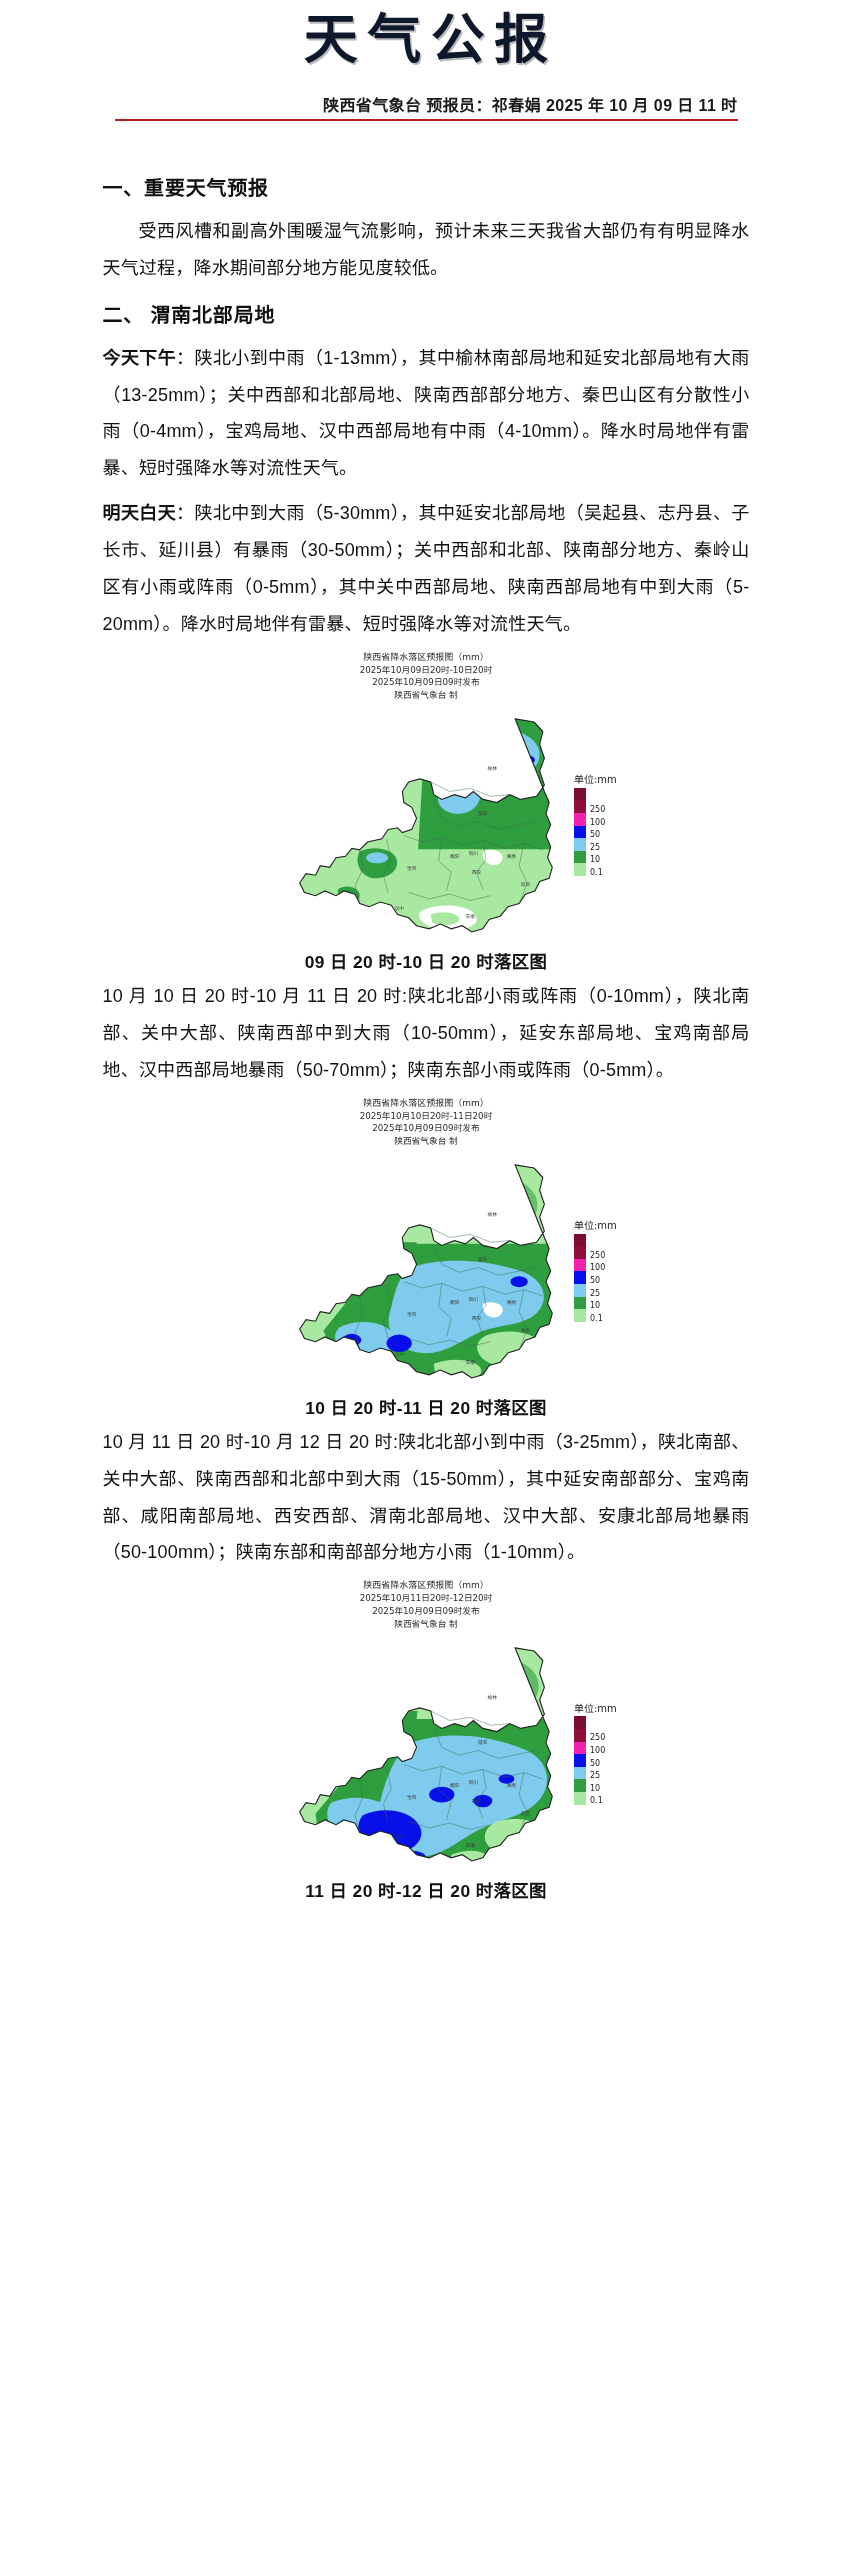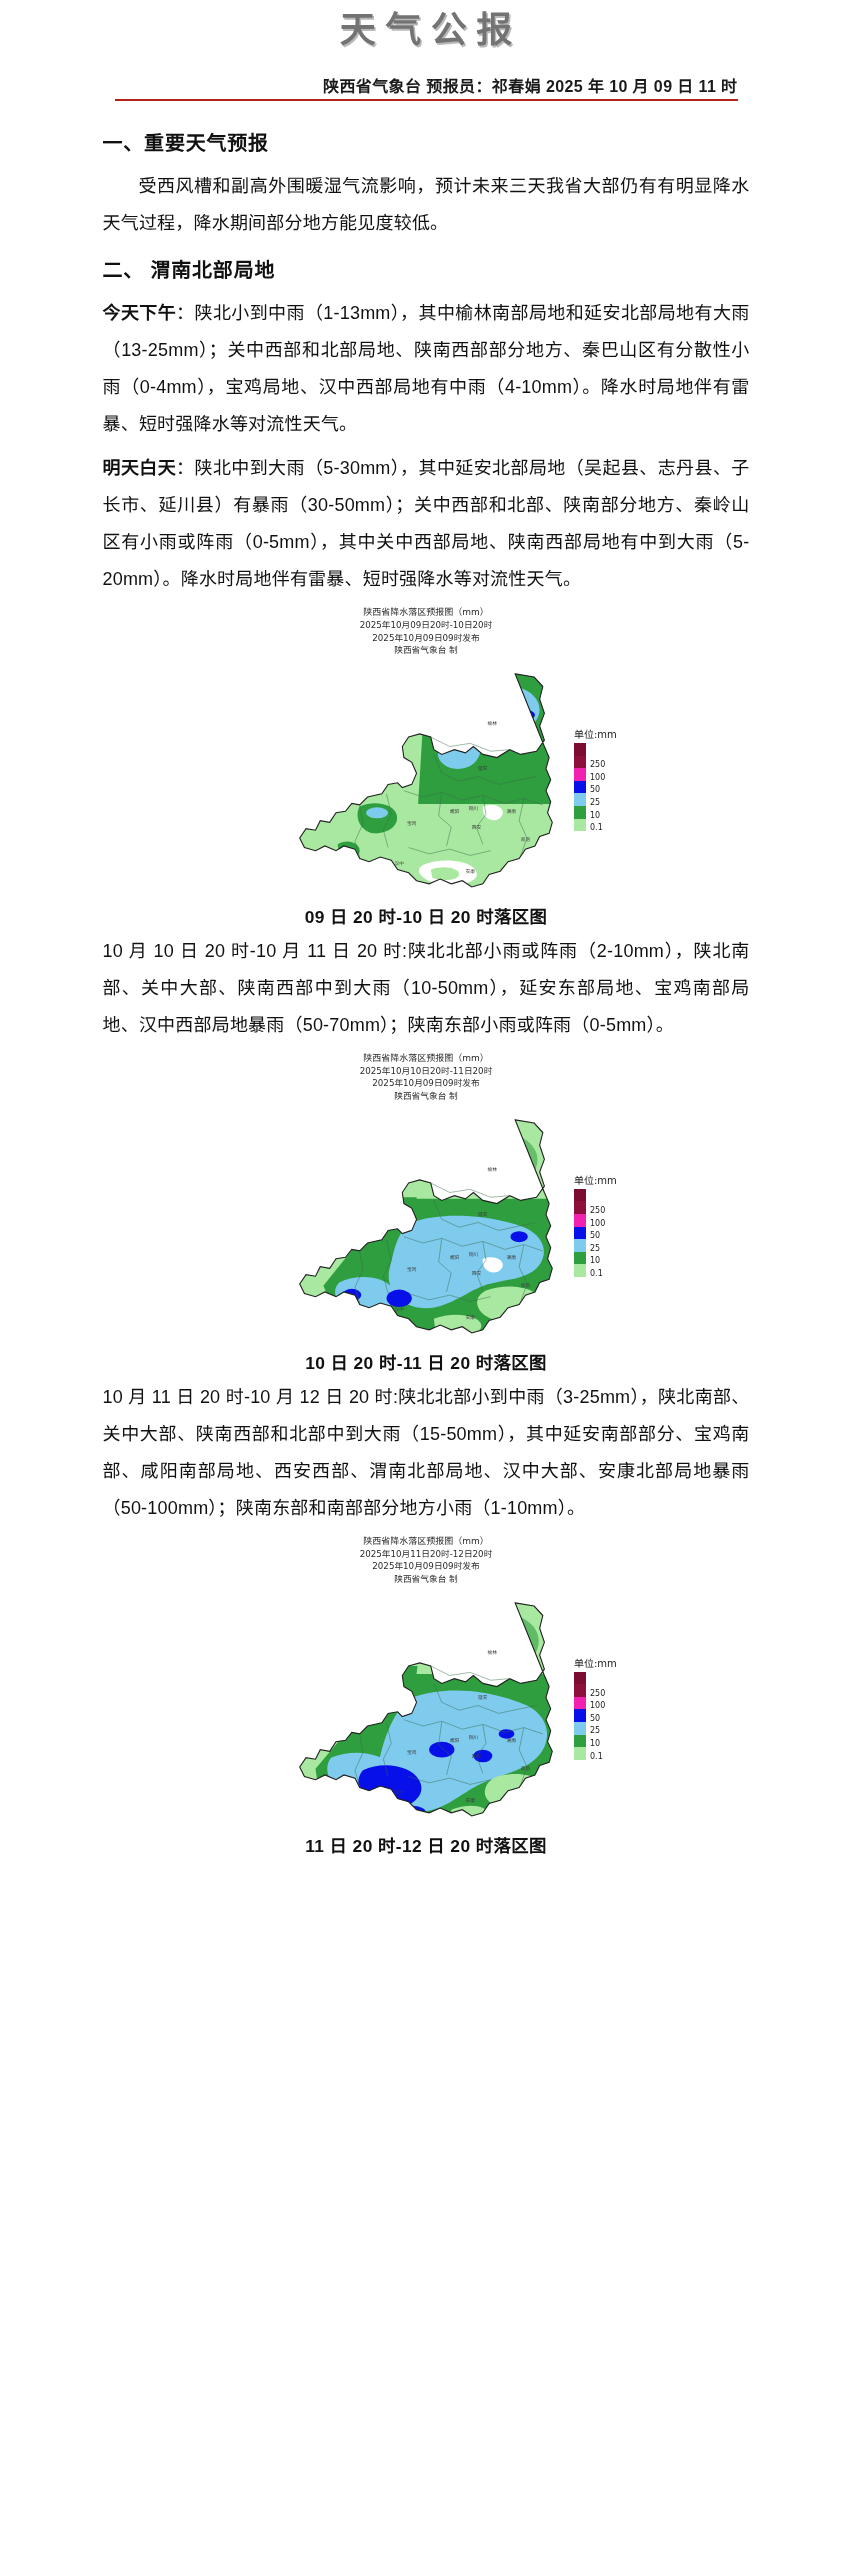--- a/index.html
+++ b/index.html
@@ -22,23 +22,23 @@
   
   .title-wrap{
     text-align:center;
     padding-top:11px;
     padding-bottom:4.7px;
   }
   .main-title{
     display:inline-block;
     font-family:"Liberation Serif","DejaVu Serif",serif;
     font-weight:bold;
-    font-size:36px;
+    font-size:54px;
     letter-spacing:9.5px;
-    color:#737373;
+    color:#0f172a;
     text-shadow:1.6px 2.4px 0 #b9b9b9;
     line-height:1.1;
     padding-left:9.5px;
   }
   .byline-wrap{
     margin:17.4px auto 0 auto;
     width:623px;
     border-bottom:2.4px solid #b3231c;
     padding-bottom:2.4px;
     text-align:center;
@@ -47,22 +47,22 @@
     font-size:16px;
     font-weight:bold;
     color:#1a1a1a;
     letter-spacing:0.4px;
     white-space:nowrap;
     text-align:right;
   }
   
   .content{
     width:647px;
-    margin:0 auto;
-    padding-top:14px;
+    margin:11px auto;
+    padding-top:28px;
   }
   h2.section{
     font-size:20px;
     font-weight:bold;
     margin:14px 0 11px 0;
     line-height:1.4;
     letter-spacing:0.8px;
   }
   p.para{
     font-size:18px;
@@ -248,21 +248,21 @@
               </div>
             <div class="legend-row" style="background:#a9e8a0">
                 <span class="lbl">0.1</span>
               </div>
           </div>
         </div>
       </div>
       <figcaption class="map-caption">09 日 20 时-10 日 20 时落区图</figcaption>
     </figure>
 
-    <p class="para">10 月 10 日 20 时-10 月 11 日 20 时:陕北北部小雨或阵雨（2-10mm），陕北南部、关中大部、陕南西部中到大雨（10-50mm），延安东部局地、宝鸡南部局地、汉中西部局地暴雨（50-70mm）；陕南东部小雨或阵雨（0-5mm）。</p>
+    <p class="para">10 月 10 日 20 时-10 月 11 日 20 时:陕北北部小雨或阵雨（0-10mm），陕北南部、关中大部、陕南西部中到大雨（10-50mm），延安东部局地、宝鸡南部局地、汉中西部局地暴雨（50-70mm）；陕南东部小雨或阵雨（0-5mm）。</p>
 
     <figure class="map-figure">
       <div class="map-head">
         <div class="l1">陕西省降水落区预报图（mm）</div>
         <div>2025年10月10日20时-11日20时</div>
         <div>2025年10月09日09时发布</div>
         <div>陕西省气象台 制</div>
       </div>
       <div class="map-canvas">
         <svg viewBox="0 0 560 300" preserveAspectRatio="xMidYMid meet">

